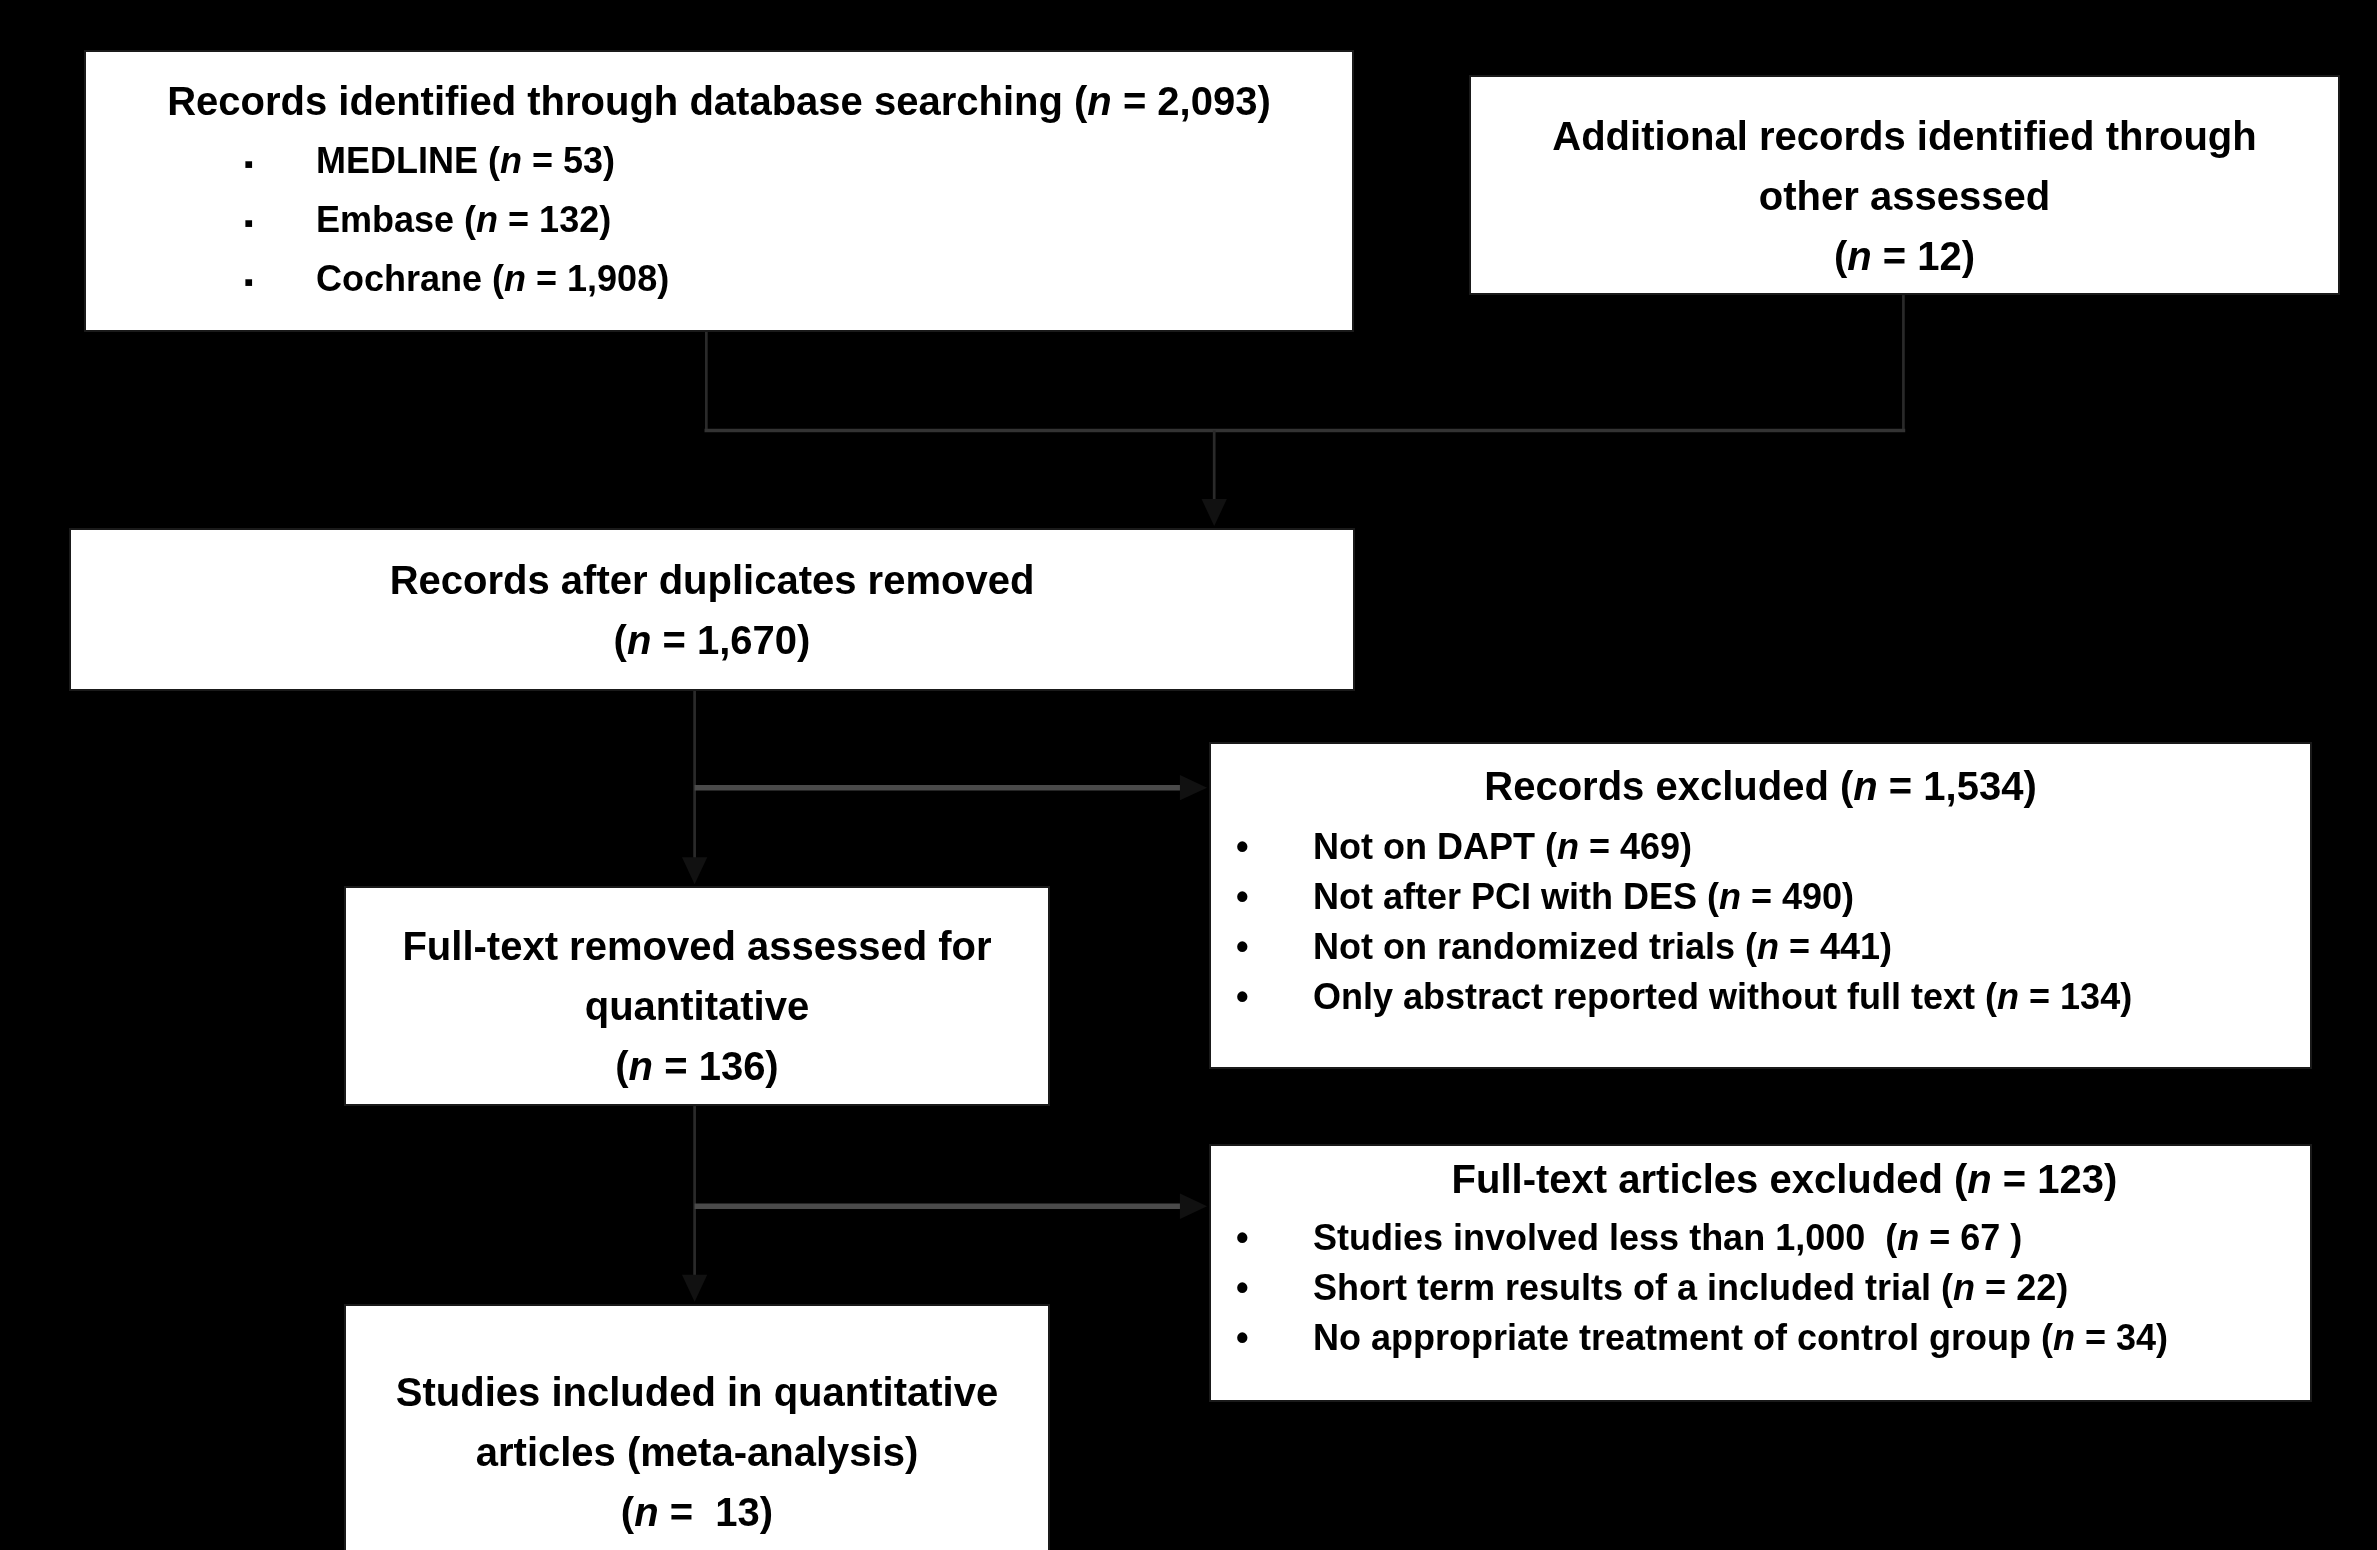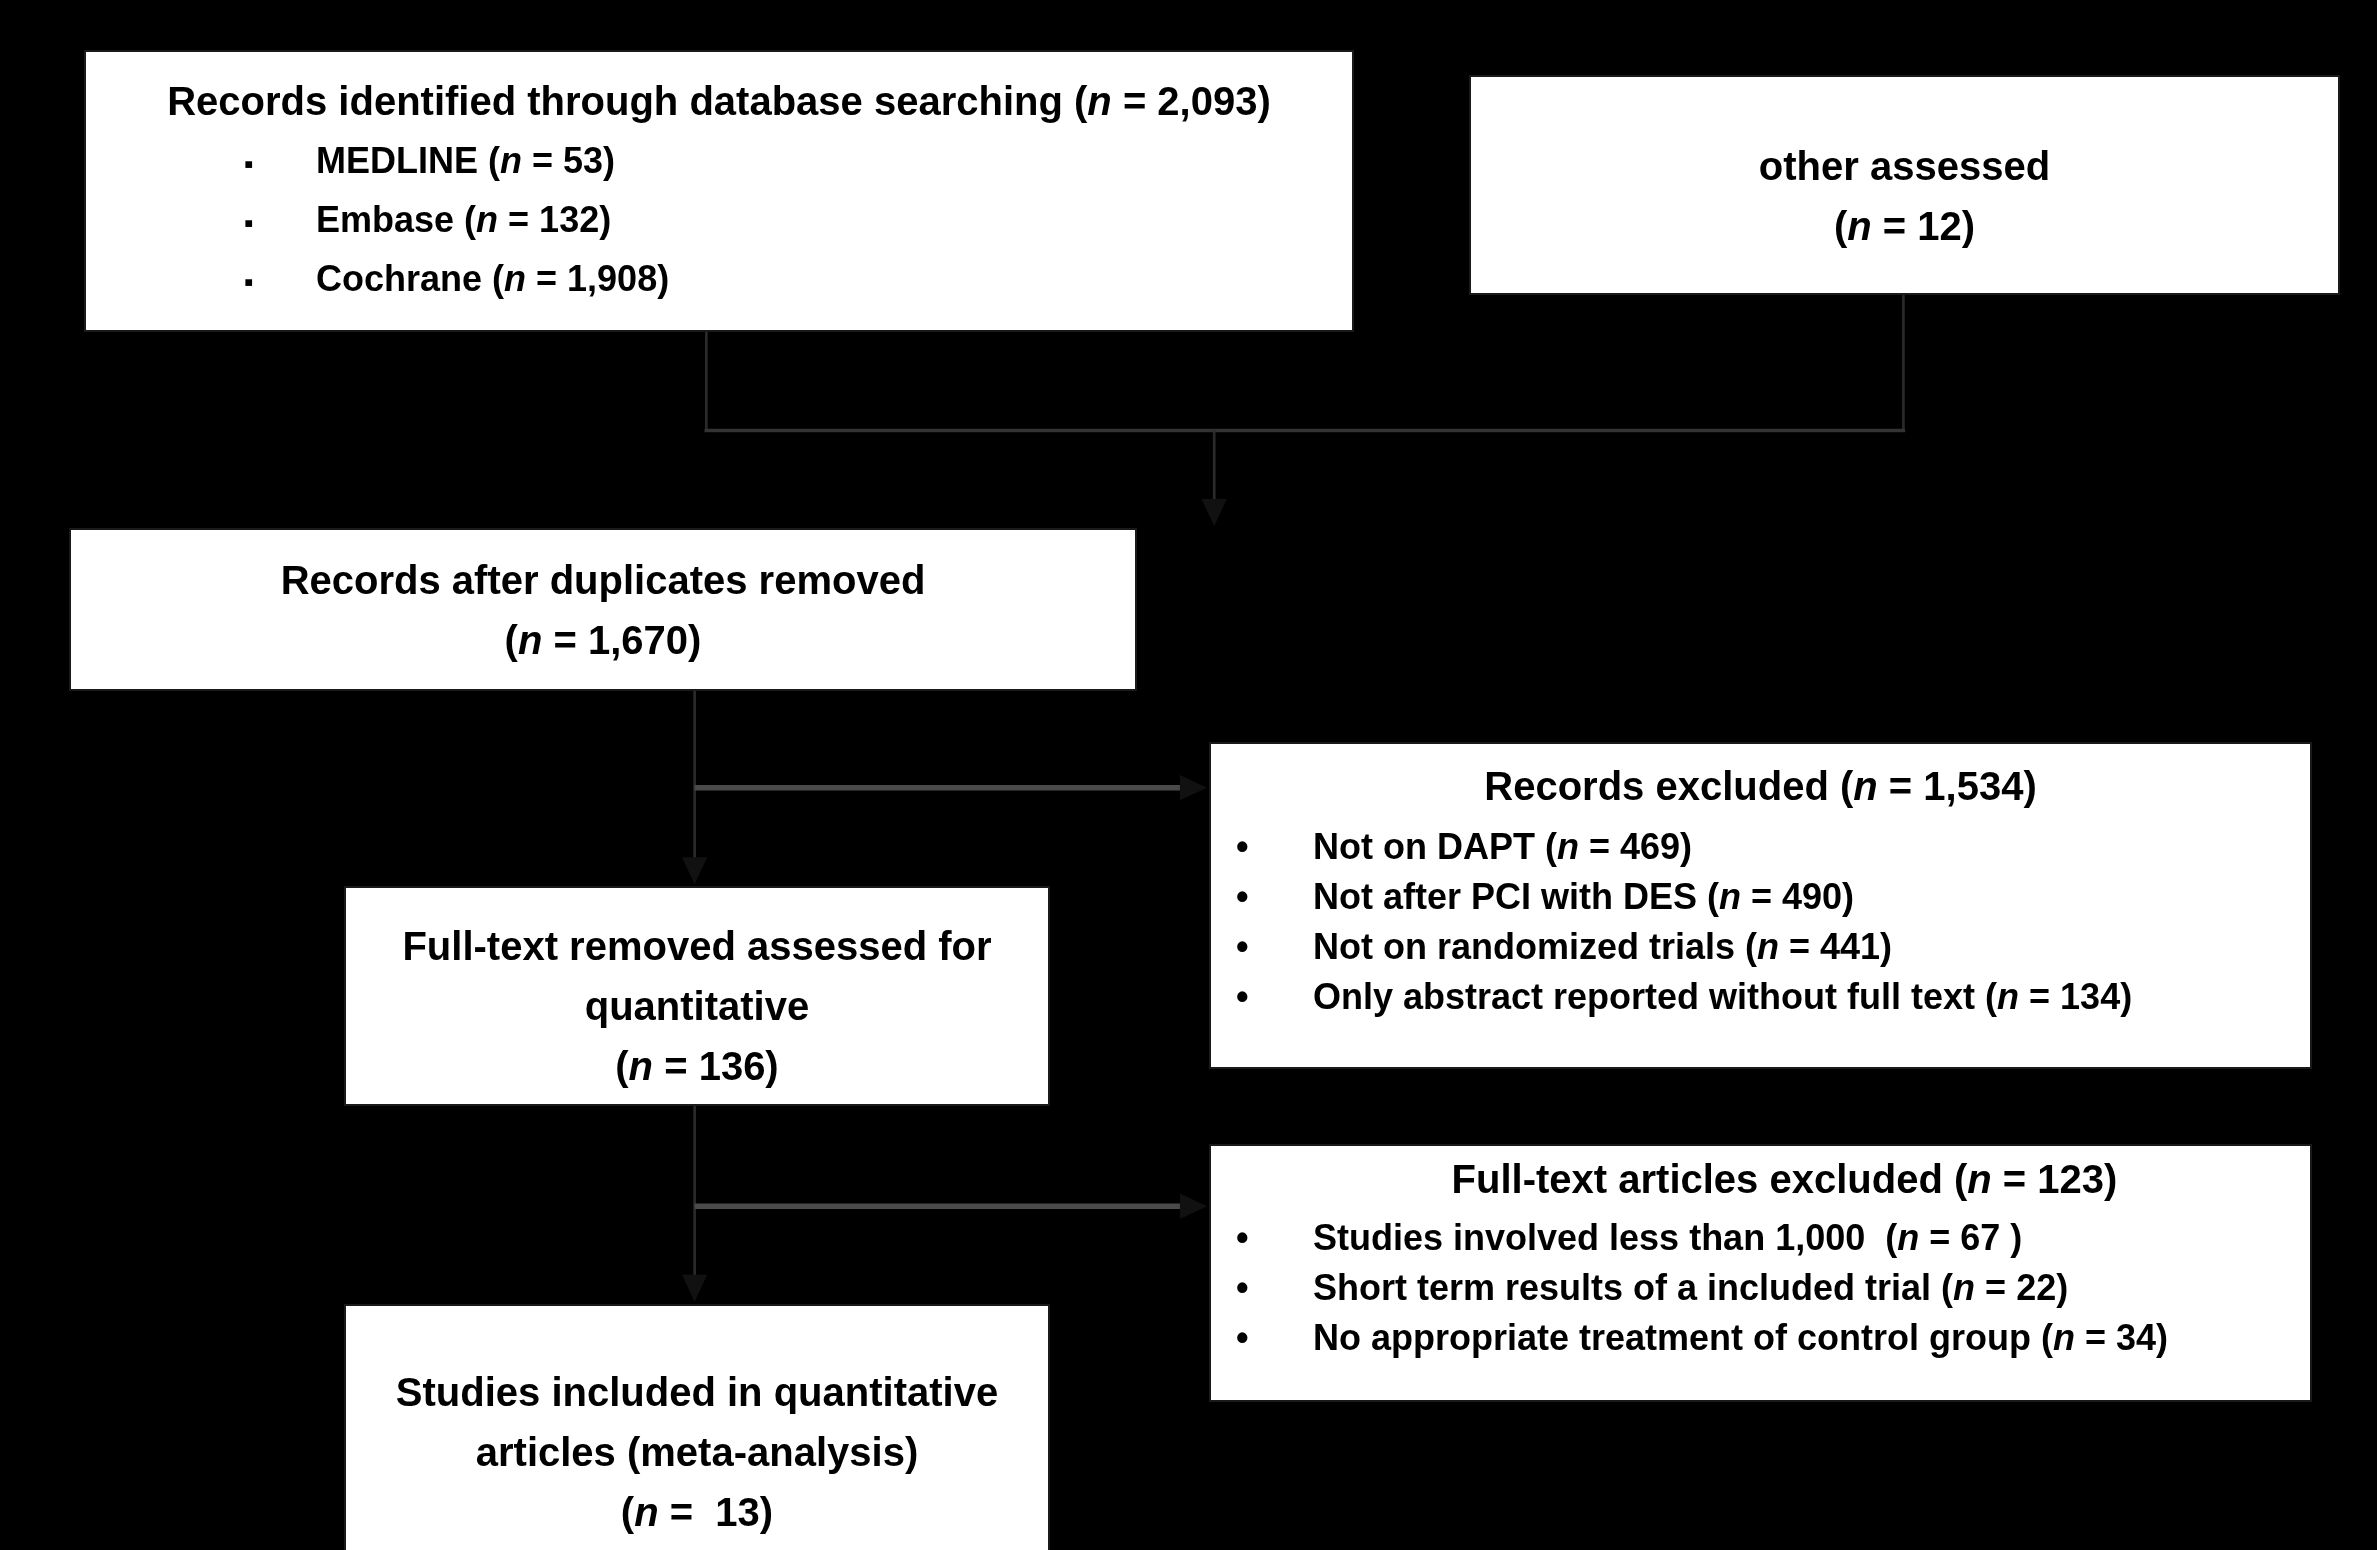--- a/index.html
+++ b/index.html
@@ -18,21 +18,21 @@
   .btitle{font-size:40px;line-height:45px;text-align:center;white-space:pre-wrap;}
   ul.blist{list-style:none;margin:0;padding:0;}
   .blist li{display:flex;align-items:baseline;font-size:36px;white-space:pre-wrap;}
   .mk{display:inline-block;flex:0 0 auto;}
   
   #b1{left:84px;top:50px;width:1270px;height:282px;padding-top:27px;}
   #b1 ul{margin-top:9px;}
   #b1 li{line-height:56px;padding-left:158px;}
   #b1 .mk{width:72px;font-size:27px;}
   #b2{left:1469px;top:75px;width:871px;height:220px;padding-top:21.7px;}
-  #b3{left:69px;top:528px;width:1068px;height:163px;}
+  #b3{left:69px;top:528px;width:1286px;height:163px;}
   #b4{left:1209px;top:742px;width:1103px;height:327px;padding-top:20px;}
   #b4 ul,#b6 ul{margin-top:12.6px;}
   #b4 li,#b6 li{line-height:50px;padding-left:25px;}
   #b4 .mk,#b6 .mk{width:77px;font-size:36px;}
   #b5{left:344px;top:886px;width:706px;height:220px;padding-top:20px;}
   #b6{left:1209px;top:1144px;width:1103px;height:258px;padding-top:10.8px;}
   #b6 .btitle{margin-bottom:0;margin-left:48px;}
   #b6 ul{margin-top:10.8px;}
   #b7{left:344px;top:1304px;width:706px;height:281px;padding-top:14.4px;}
 </style>
@@ -72,20 +72,21 @@
         <span>Embase (<i>n</i> = 132)</span>
       </li>
       <li>
         <span class="mk">▪</span>
         <span>Cochrane (<i>n</i> = 1,908)</span>
       </li>
     </ul>
   </div>
 
   <div class="box vcenter" id="b2">
+    <div class="cline">Additional records identified through</div>
     <div class="cline">other assessed</div>
     <div class="cline">(<i>n</i> = 12)</div>
   </div>
 
   <div class="box vcenter" id="b3">
     <div class="cline">Records after duplicates removed</div>
     <div class="cline">(<i>n</i> = 1,670)</div>
   </div>
 
   <div class="box" id="b4">

